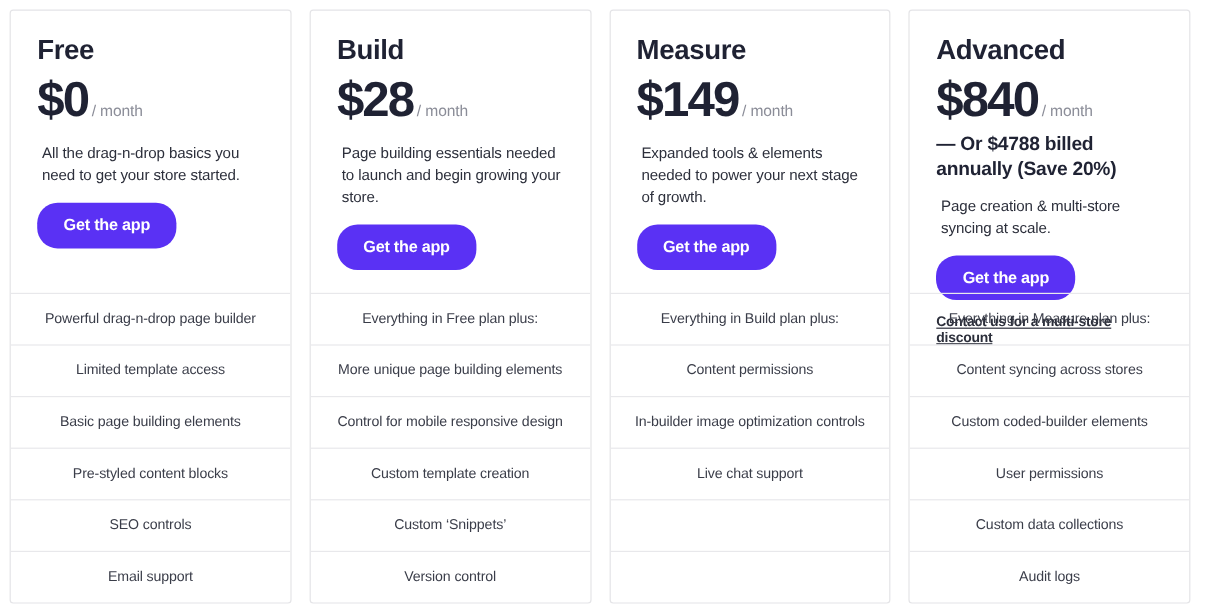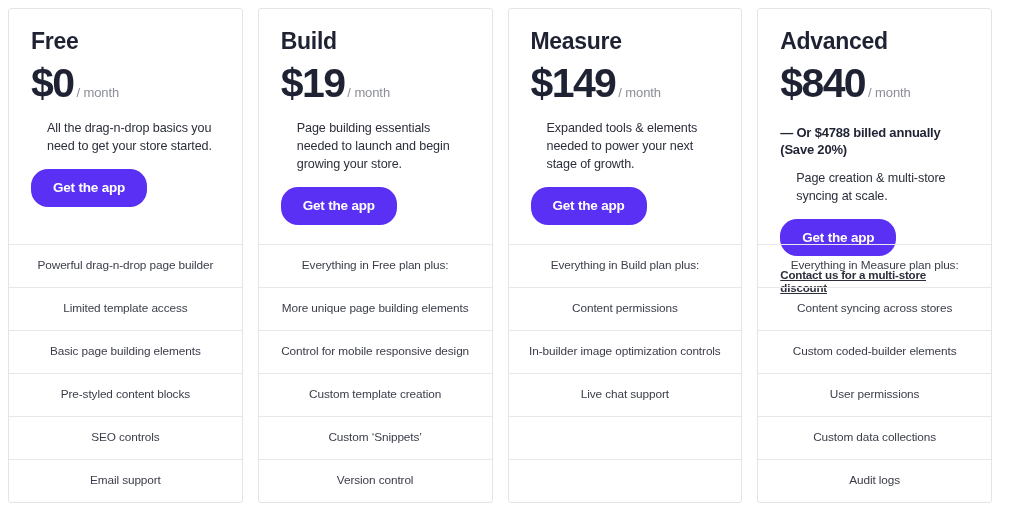--- a/index.html
+++ b/index.html
@@ -70,33 +70,33 @@
   }
 
   .price-period {
     font-size: 13px;
     color: #8b8d98;
     margin-left: 3px;
     letter-spacing: -0.1px;
   }
 
   .annual-note {
-    font-size: 13px;
+    font-size: 16px;
     font-weight: bold;
     color: #1f2233;
     letter-spacing: -0.2px;
-    margin: 16px 0 0 0;
+    margin: 2px 0 0 0;
     line-height: 1.3;
   }
 
   .plan-desc {
     font-size: 12.6px;
     line-height: 1.42;
     color: #2c2f3b;
-    margin: 11px 0 0 16px;
+    margin: 11px 0 0 4px;
     letter-spacing: -0.1px;
   }
 
   .cta-wrap {
     margin-top: 13px;
   }
 
   .cta-button {
     display: inline-block;
     background: #5a31f4;
@@ -185,21 +185,21 @@
         </div>
         <div class="feature-row">
           <span class="feature-text">Email support</span>
         </div>
       </div>
     </div>
     <div class="plan-card">
       <div class="card-head">
         <div class="plan-name">Build</div>
         <div class="price-row">
-          <span class="price-amount">$19</span>
+          <span class="price-amount">$28</span>
           <span class="price-period">/ month</span>
         </div>
         <div class="plan-desc">Page building essentials needed to launch and begin growing your store.</div>
         <div class="cta-wrap"><button class="cta-button">Get the app</button></div>
       </div>
       <div class="feature-list">
         <div class="feature-row">
           <span class="feature-text">Everything in Free plan plus:</span>
         </div>
         <div class="feature-row">

